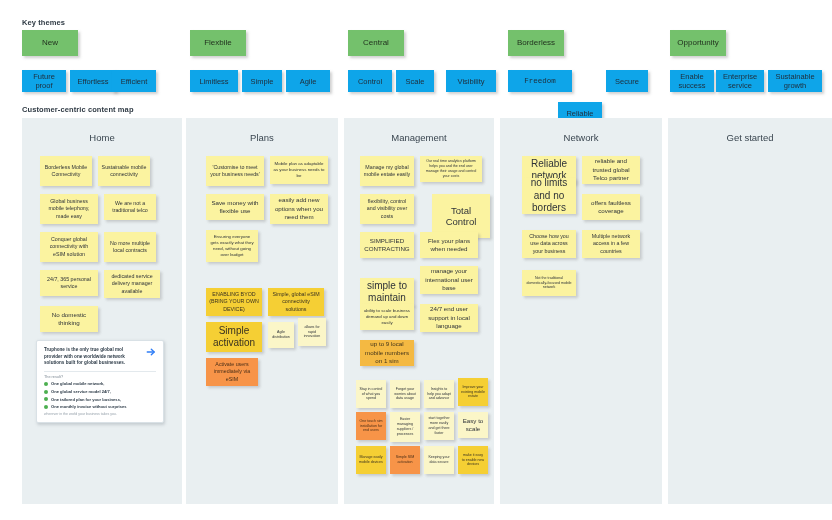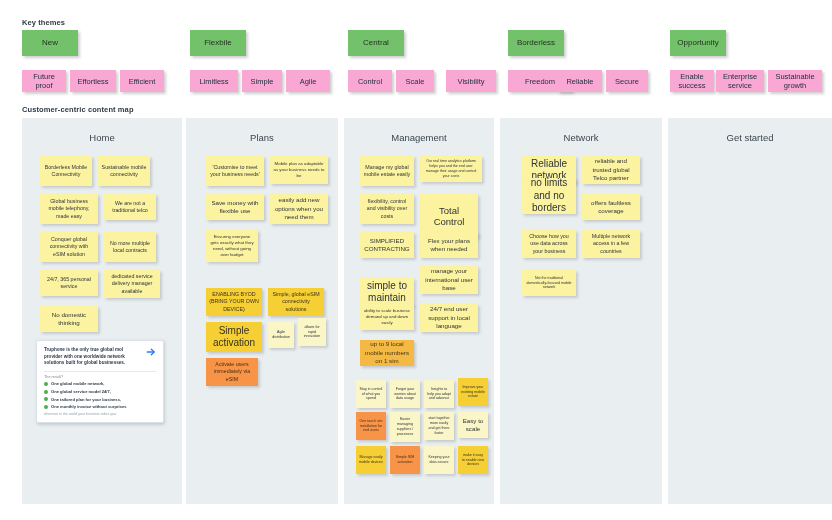--- a/index.html
+++ b/index.html
@@ -42,21 +42,21 @@
   }
   .theme-head{
     width:56px;height:26px;
     background:#74c16c;
     color:#22331f;
     font-size:8px;
     left:0;top:0;
   }
   .sub{
     height:22px;
-    background:#f9a8d4;
+    background:#0ea5e9;
     color:#1f2d3a;
     font-size:7.5px;
     top:40px;
   }
 
   
   .cols{position:absolute;left:0;top:118px;width:832px;height:386px;}
   .col{
     position:absolute;
     top:0;
@@ -130,38 +130,38 @@
 
 <div class="board">
 
   <div class="section-label" id="lbl-key-themes">Key themes</div>
 
   <div class="themes">
       <div class="theme-group" style="left: 22px;">
         <div class="note theme-head">New</div>
         <div class="note sub" style="left: 0px; width: 44px;">Future proof</div>
         <div class="note sub" style="left: 48px; width: 46px;">Effortless</div>
-        <div class="note sub" style="left: 98px; width: 44px;">Efficient</div>
+        <div class="note sub" style="left: 90px; width: 44px;">Efficient</div>
       </div>
       <div class="theme-group" style="left: 190px;">
         <div class="note theme-head">Flexbile</div>
         <div class="note sub" style="left: 0px; width: 48px;">Limitless</div>
         <div class="note sub" style="left: 52px; width: 40px;">Simple</div>
         <div class="note sub" style="left: 96px; width: 44px;">Agile</div>
       </div>
       <div class="theme-group" style="left: 348px;">
         <div class="note theme-head">Central</div>
         <div class="note sub" style="left: 0px; width: 44px;">Control</div>
         <div class="note sub" style="left: 48px; width: 38px;">Scale</div>
         <div class="note sub" style="left: 90px; width: 50px; margin-left: 8px;">Visibility</div>
       </div>
       <div class="theme-group" style="left: 508px;">
         <div class="note theme-head">Borderless</div>
-        <div class="note sub" style="left: 0px; width: 64px;">Freedom</div>
-        <div class="note sub" style="left: 50px; width: 44px;">Reliable</div>
+        <div class="note sub" style="left: 0px; width: 64px; font-family: Liberation Mono, monospace;">Freedom</div>
+        <div class="note sub" style="left: 50px; width: 44px; margin-top: 32px;">Reliable</div>
         <div class="note sub" style="left: 98px; width: 42px;">Secure</div>
       </div>
       <div class="theme-group" style="left: 670px;">
         <div class="note theme-head">Opportunity</div>
         <div class="note sub" style="left: 0px; width: 44px;">Enable success</div>
         <div class="note sub" style="left: 46px; width: 48px;">Enterprise service</div>
         <div class="note sub" style="left: 98px; width: 54px;">Sustainable growth</div>
       </div>
     </div>
 
@@ -229,21 +229,21 @@
           <div class="s n-cream t-tiny" style="left: 112px; top: 200px; width: 28px; height: 28px;">allows for rapid innovation</div>
           <div class="s n-orange t-sm" style="left: 20px; top: 240px; width: 52px; height: 28px;">Activate users immediately via eSIM</div>
         </div>
       </div>
       <div class="col" style="left: 344px; width: 150px;">
         <div class="col-title">Management</div>
         <div class="stickies">
           <div class="s n-yellow t-sm" style="left: 16px; top: 38px; width: 54px; height: 30px;">Manage my global mobile estate easily</div>
           <div class="s n-yellow t-tiny" style="left: 76px; top: 38px; width: 62px; height: 26px;">Our real time analytics platform helps you and the end user manage their usage and control your costs</div>
           <div class="s n-yellow t-sm" style="left: 16px; top: 76px; width: 54px; height: 30px;">flexibility, control and visibility over costs</div>
-          <div class="s n-yellow t-xl" style="left: 76px; top: 76px; width: 58px; height: 44px;">Total Control</div>
+          <div class="s n-yellow t-xl" style="left: 88px; top: 76px; width: 58px; height: 44px;">Total Control</div>
           <div class="s n-yellow t-md" style="left: 16px; top: 114px; width: 54px; height: 26px;">SIMPLIFIED CONTRACTING</div>
           <div class="s n-yellow t-md" style="left: 76px; top: 114px; width: 58px; height: 26px;">Flex your plans when needed</div>
           <div class="s n-yellow t-lg" style="left: 16px; top: 148px; width: 54px; height: 28px; margin-top: 12px;">simple to maintain</div>
           <div class="s n-yellow t-md" style="left: 76px; top: 148px; width: 58px; height: 28px;">manage your international user base</div>
           <div class="s n-yellow t-xs" style="left: 16px; top: 186px; width: 54px; height: 26px;">ability to scale business demand up and down easily</div>
           <div class="s n-yellow t-md" style="left: 76px; top: 186px; width: 58px; height: 28px;">24/7 end user support in local language</div>
           <div class="s n-amber t-md" style="left: 16px; top: 222px; width: 54px; height: 26px;">up to 9 local mobile numbers on 1 sim</div>
           <div class="s n-cream t-tiny" style="left: 12px; top: 262px; width: 30px; height: 28px;">Stay in control of what you spend</div>
           <div class="s n-cream t-tiny" style="left: 46px; top: 262px; width: 30px; height: 28px;">Forget your worries about data usage</div>
           <div class="s n-cream t-tiny" style="left: 80px; top: 262px; width: 30px; height: 28px;">Insights to help you adapt and advance</div>

